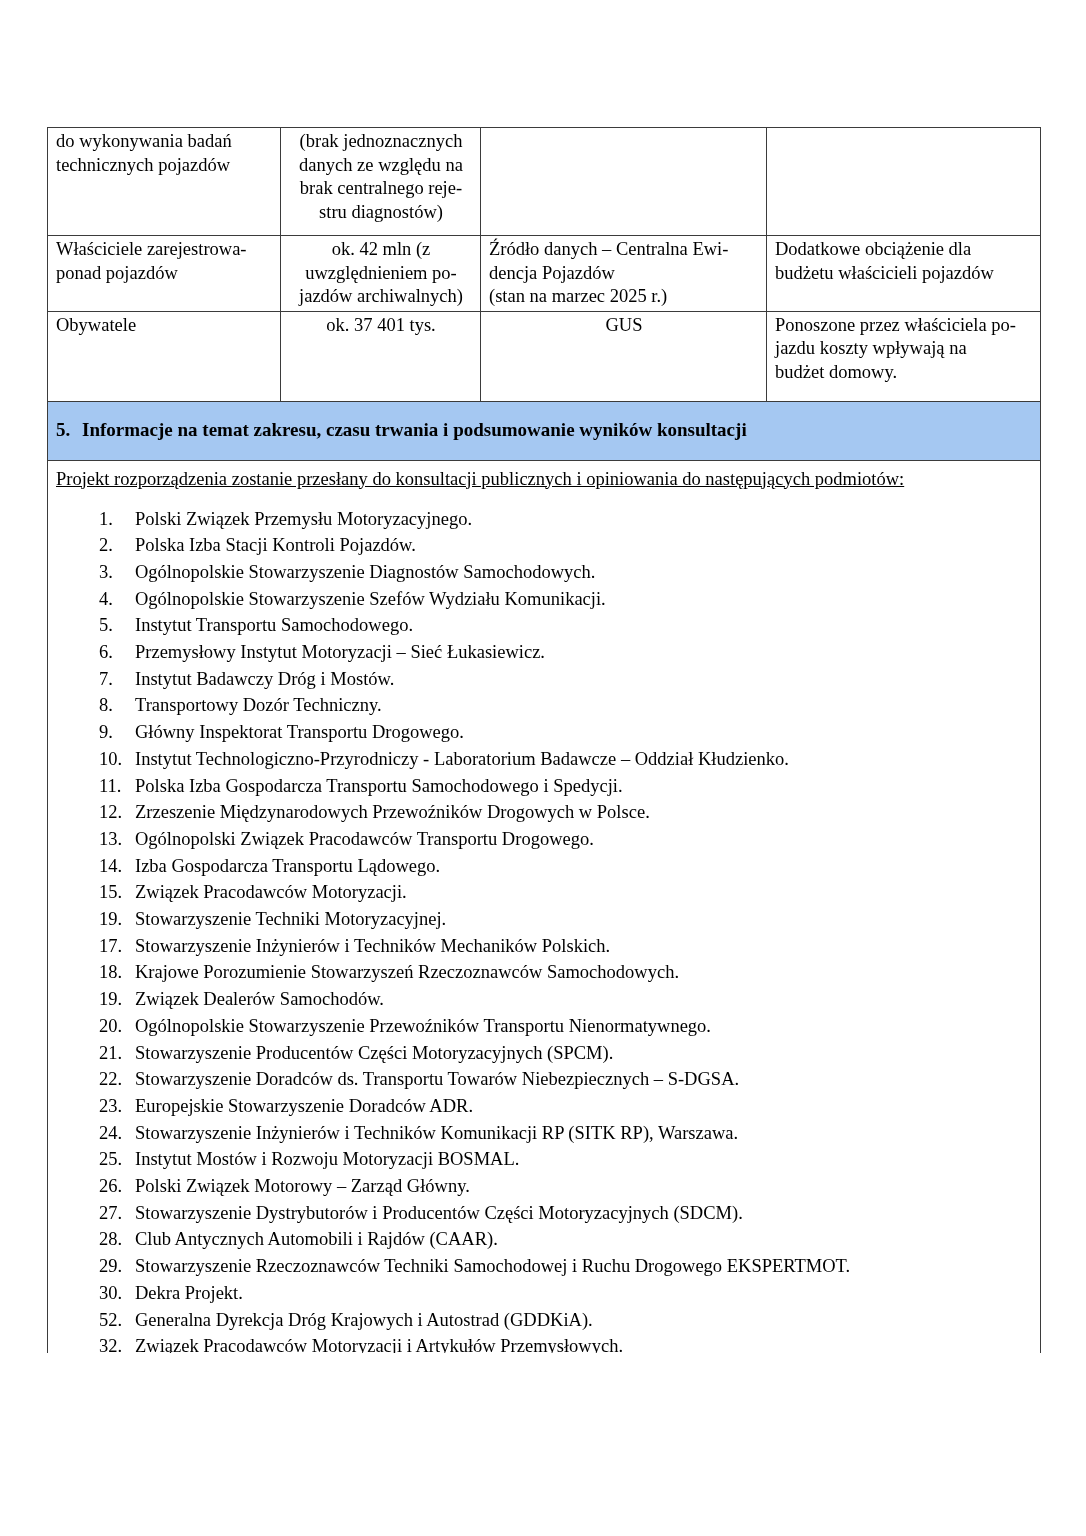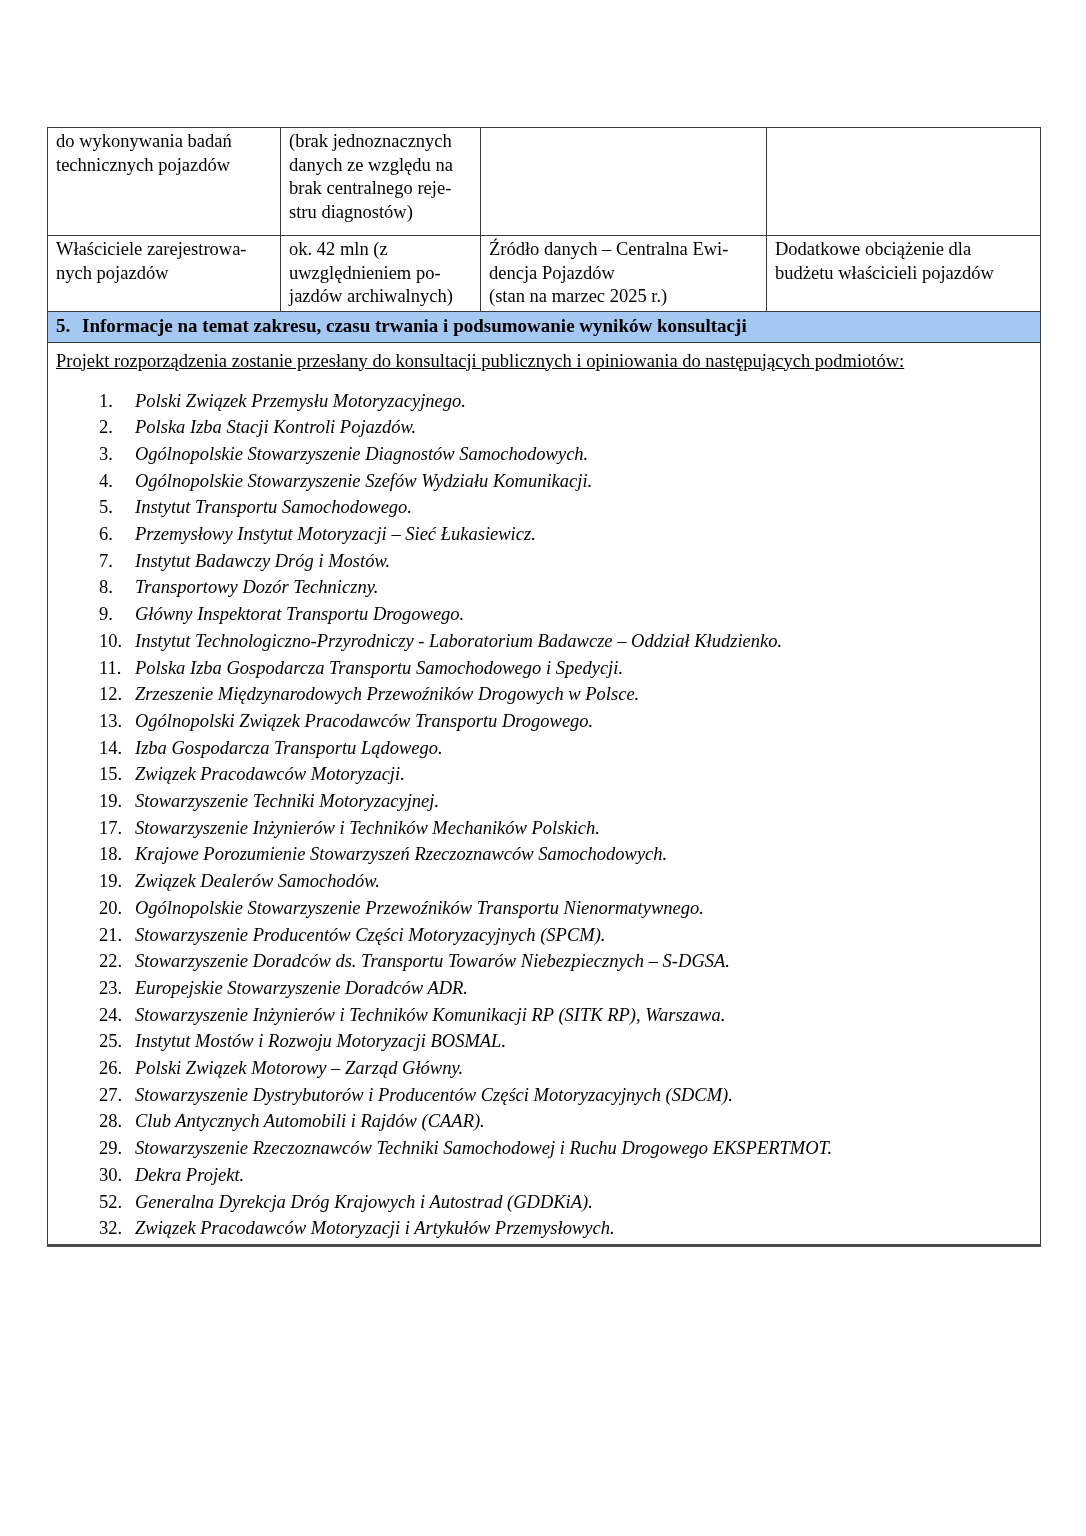--- a/index.html
+++ b/index.html
@@ -30,27 +30,27 @@
     border: 1px solid #3b3b3b;
     vertical-align: top;
     padding: 2px 7px 2px 8px;
     white-space: pre-line;
     overflow: hidden;
   }
   table.osr tr.r1 td { height: 103px; }
   table.osr tr.r2 td { height: 66px; }
   table.osr tr.r3 td { height: 66px; }
   table.osr tr.r4 td { height: 85px; }
-  table.osr td.center { }
+  table.osr td.center { text-align: center; }
   table.osr tr.section-header td {
     background: #a5c8f2;
     height: 26px;
     font-weight: bold;
     font-size: 19px;
-    padding: 2px 8px;
+    padding: 16px 8px;
     white-space: normal;
     overflow: hidden;
   }
   table.osr tr.section-header .sec-num { display: inline-block; min-width: 26px; }
   table.osr tr.content-row td {
     height: 888px;
     padding: 4px 8px 2px 8px;
     white-space: normal;
     vertical-align: top;
   }
@@ -61,21 +61,21 @@
     display: flex;
     align-items: flex-start;
     line-height: 26.7px;
     font-size: 18.5px;
     padding-left: 43px;
   }
   .consult-list .num {
     flex: none;
     width: 36px;
   }
-  .consult-list .txt { flex: 1; font-style: italic; }
+  .consult-list .txt { flex: 1; }
 </style>
 </head>
 <body>
 
 <div class="page">
   <table class="osr">
     <colgroup>
         <col class="c1">
         <col class="c2">
         <col class="c3">
@@ -87,30 +87,38 @@
 technicznych pojazdów</td>
       <td class="center">(brak jednoznacznych
 danych ze względu na
 brak centralnego reje-
 stru diagnostów)</td>
       <td></td>
       <td></td>
     </tr>
     <tr class="r2">
       <td>Właściciele zarejestrowa-
-nych pojazdów</td>
+ponad pojazdów</td>
       <td class="center">ok. 42 mln (z
 uwzględnieniem po-
 jazdów archiwalnych)</td>
       <td>Źródło danych – Centralna Ewi-
 dencja Pojazdów
 (stan na marzec 2025 r.)</td>
       <td>Dodatkowe obciążenie dla
 budżetu właścicieli pojazdów</td>
     </tr>
+    <tr class="r4">
+      <td>Obywatele</td>
+      <td class="center">ok. 37 401 tys.</td>
+      <td class="center">GUS</td>
+      <td>Ponoszone przez właściciela po-
+jazdu koszty wpływają na
+budżet domowy.</td>
+    </tr>
     <tr class="section-header">
       <td colspan="4"><span class="sec-num">5.</span><span>Informacje na temat zakresu, czasu trwania i podsumowanie wyników konsultacji</span></td>
     </tr>
     <tr class="content-row">
       <td colspan="4">
         <div class="intro">Projekt rozporządzenia zostanie przesłany do konsultacji publicznych i opiniowania do następujących podmiotów:</div>
         <div class="consult-list" id="consult-list">
               <div class="li">
                 <span class="num">1.</span>
                 <span class="txt">Polski Związek Przemysłu Motoryzacyjnego.</span>

